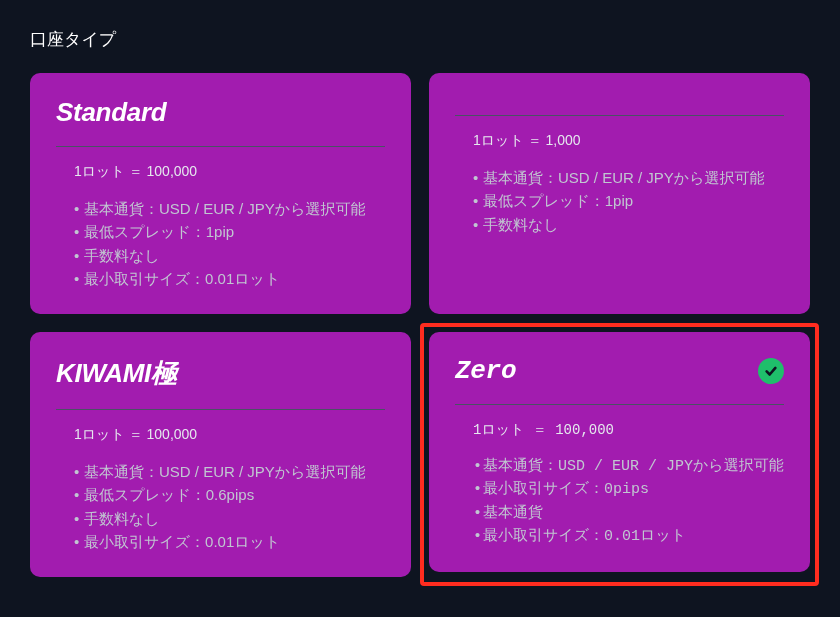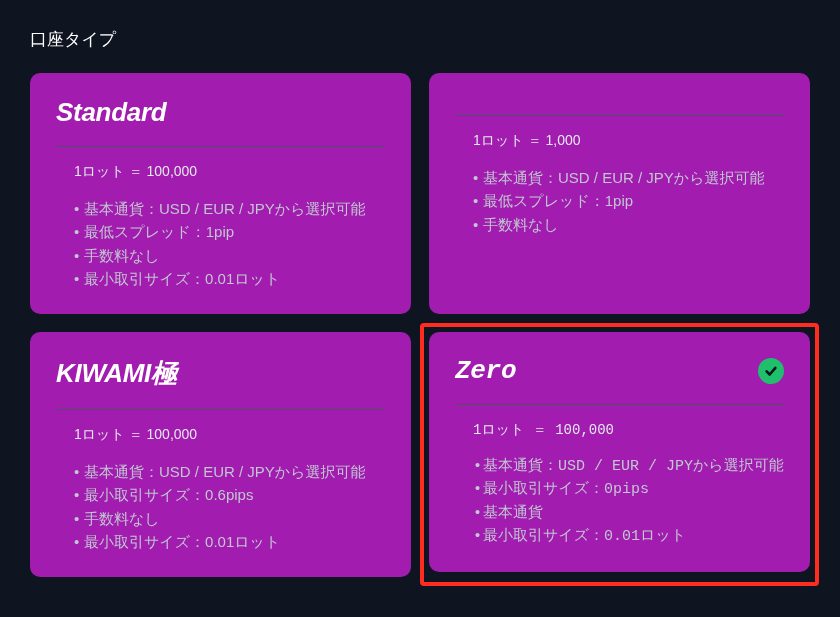--- a/index.html
+++ b/index.html
@@ -130,21 +130,21 @@
   </div>
 
   <div class="card">
     <div class="card-header">
       <div class="card-title">KIWAMI極</div>
     </div>
     <hr>
     <div class="card-lot">1ロット ＝ 100,000</div>
     <ul class="card-bullets">
       <li>基本通貨：USD / EUR / JPYから選択可能</li>
-      <li>最小取引サイズ：0.6pips</li>
+      <li>最低スプレッド：0.6pips</li>
       <li>手数料なし</li>
       <li>最小取引サイズ：0.01ロット</li>
     </ul>
   </div>
 
   <div class="highlight-wrap">
     <div class="card">
       <div class="card-header">
         <div class="card-title">Zero</div>
         <div class="check-badge">

